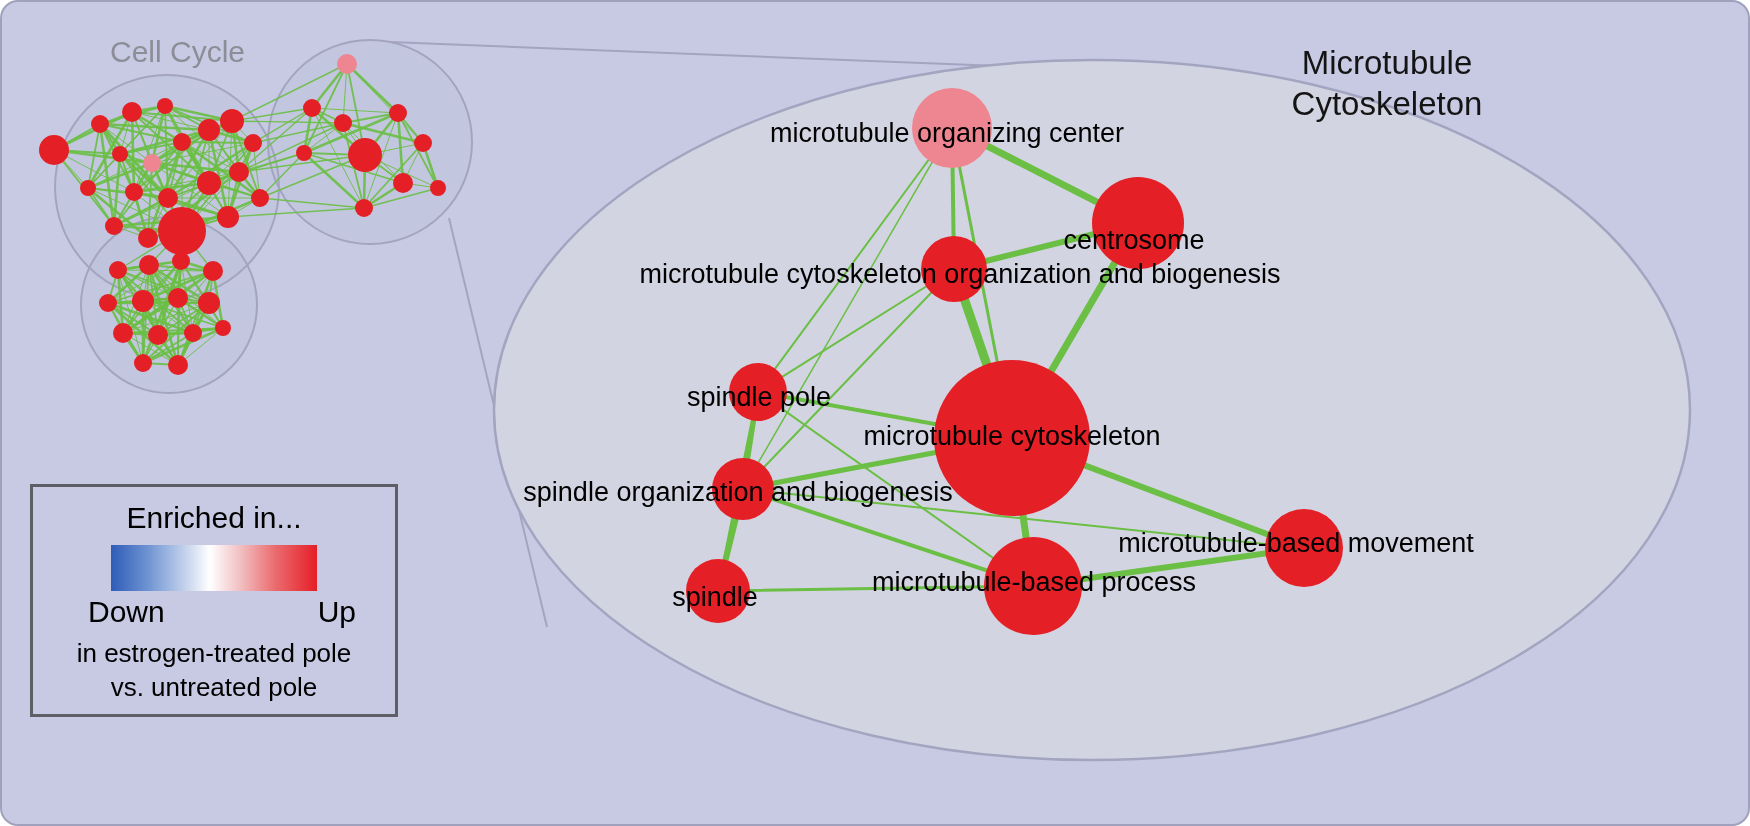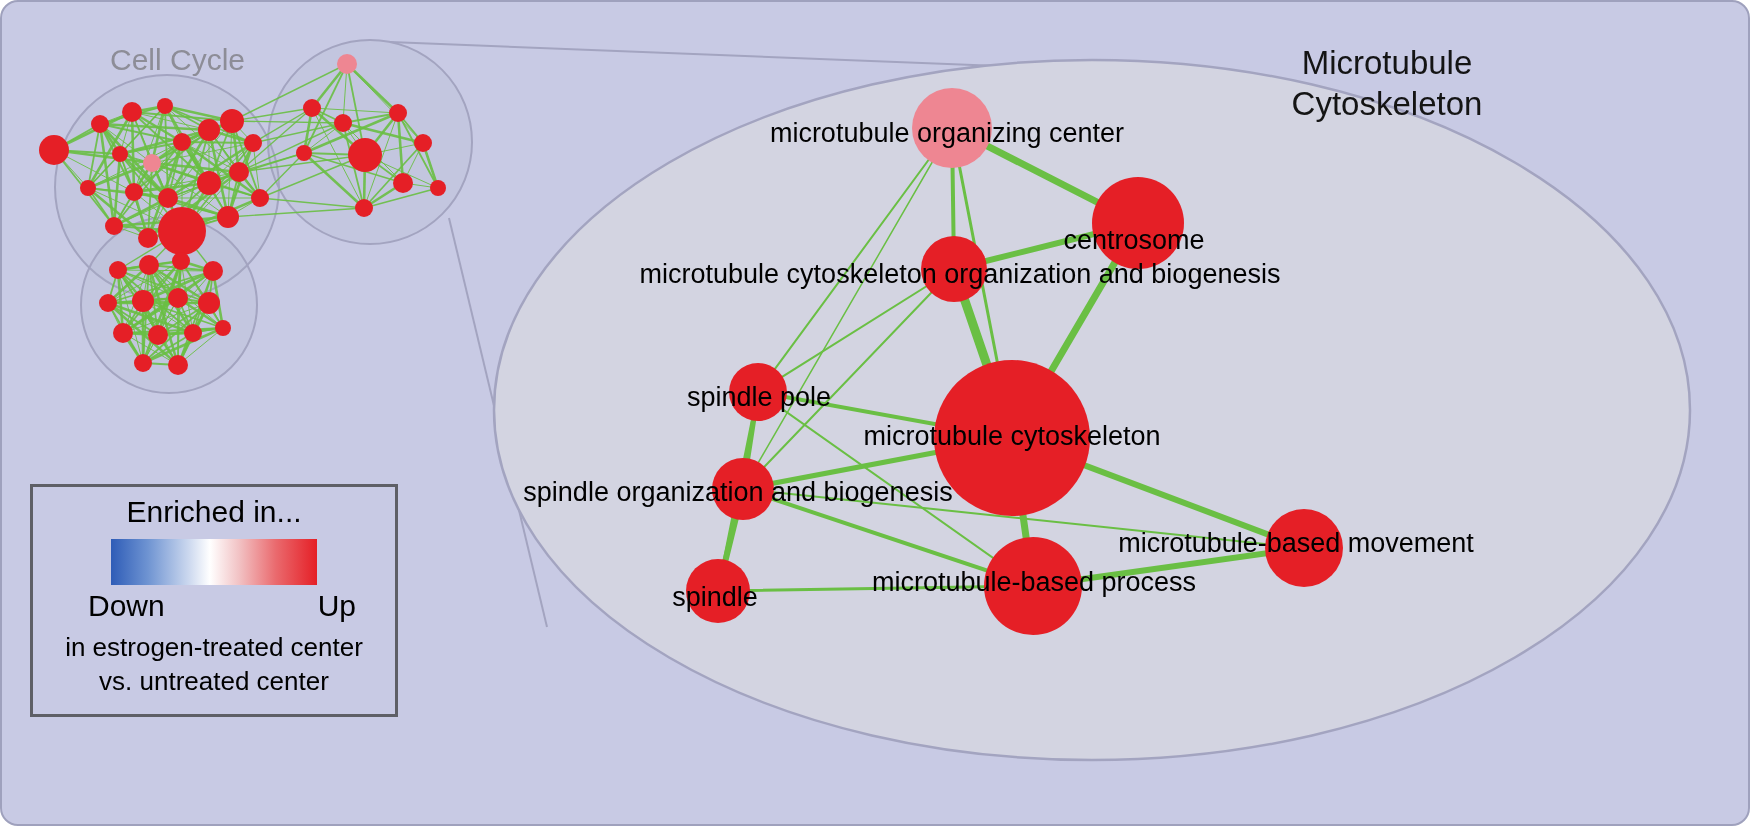--- a/index.html
+++ b/index.html
@@ -16,21 +16,21 @@
   .cluster-circle { fill:rgba(176,178,200,0.16); stroke:#a3a4c0; stroke-width:2; }
   .zoom-ellipse { fill:#d3d4e1; stroke:#a3a4c0; stroke-width:2.5; }
   .zoom-line { stroke:#a3a4c0; stroke-width:2; }
   svg text.node-label { font-family:"Liberation Sans", sans-serif; font-size:27px; fill:#000000; }
   .legend {
     left:28px; top:482px; width:368px; height:233px;
     border:3px solid #5e5f66;
     display:flex; flex-direction:column; align-items:center;
     color:#000;
   }
-  .legend-title { font-size:30px; margin-top:8px; }
+  .legend-title { font-size:30px; margin-top:14px; }
   .gradient-bar {
     width:206px; height:46px; margin-top:10px;
     background:linear-gradient(90deg,#2e5cb7 0%,#6f94d2 18%,#cdd9ef 38%,#ffffff 48%,#f2c3c5 62%,#ea6a6e 80%,#e51f26 100%);
   }
   .down-up { width:268px; display:flex; justify-content:space-between; font-size:30px; margin-top:4px;margin-left:16px; }
   .legend-sub { font-size:26px; line-height:1.3; text-align:center; margin-top:8px; }
 </style>
 </head>
 <body>
 
@@ -412,31 +412,31 @@
         <text x="958" y="281" text-anchor="middle" class="node-label">microtubule cytoskeleton organization and biogenesis</text>
         <text x="757" y="404" text-anchor="middle" class="node-label">spindle pole</text>
         <text x="1010" y="443" text-anchor="middle" class="node-label">microtubule cytoskeleton</text>
         <text x="736" y="499" text-anchor="middle" class="node-label">spindle organization and biogenesis</text>
         <text x="713" y="604" text-anchor="middle" class="node-label">spindle</text>
         <text x="1032" y="589" text-anchor="middle" class="node-label">microtubule-based process</text>
         <text x="1294" y="550" text-anchor="middle" class="node-label">microtubule-based movement</text>
       </g>
   </svg>
 
-  <div class="overlay cluster-label" style="left:108px; top:40px;">Cell Cycle</div>
+  <div class="overlay cluster-label" style="left:108px; top:32px;">Cell Cycle</div>
 
 
   <div class="overlay mt-title" style="left:1250px; top:40px; width:270px;">Microtubule Cytoskeleton</div>
 
   <div class="overlay legend">
     <div class="legend-title">Enriched in...</div>
     <div class="gradient-bar"></div>
     <div class="down-up">
       <span>Down</span>
       <span>Up</span>
     </div>
     <div class="legend-sub">
-      <div>in estrogen-treated center</div>
-      <div>vs. untreated center</div>
+      <div>in estrogen-treated pole</div>
+      <div>vs. untreated pole</div>
     </div>
   </div>
 
 </div>
 
 </body></html>

